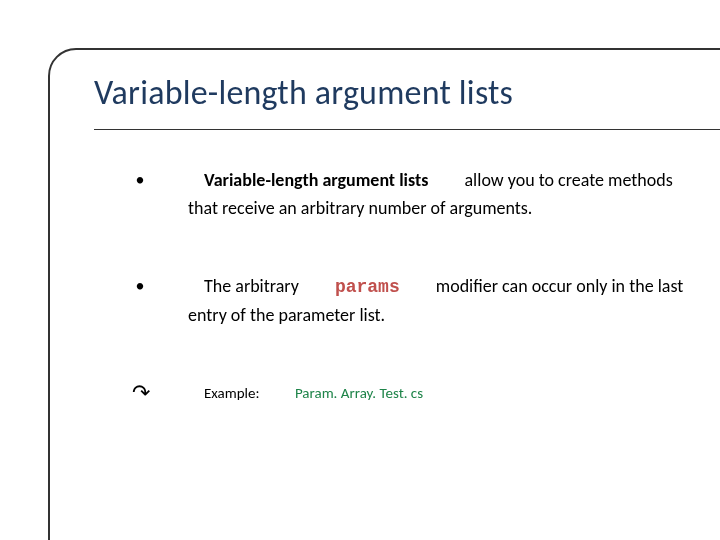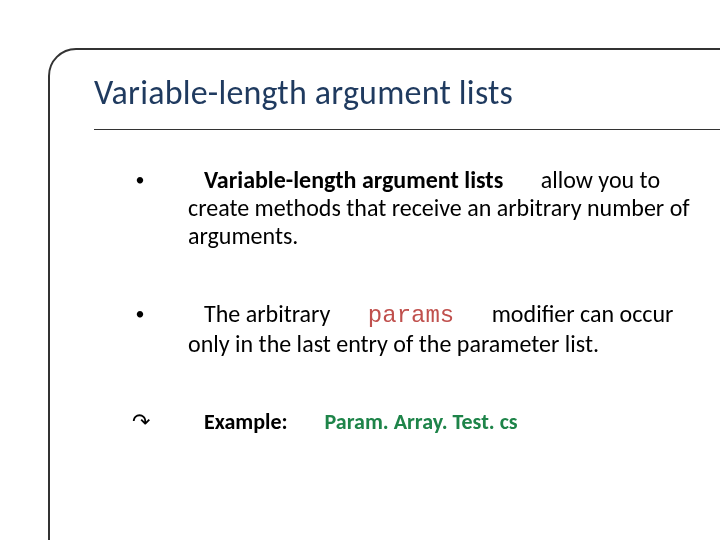--- a/index.html
+++ b/index.html
@@ -45,54 +45,53 @@
     }
     .bullet-dot {
       width: 16px;
       flex-shrink: 0;
       font-size: 18px;
       line-height: 28px;
       color: #000;
       text-align: center;
     }
     .bullet-text {
-      font-size: 24px;
+      font-size: 18px;
       line-height: 28px;
       color: #000;
       padding-left: 8px;
     }
     .bold {
       font-weight: 700;
     }
     .code-red {
       font-family: Consolas, "Courier New", monospace;
-      font-weight: 400;
+      font-weight: 700;
       color: #c0504d;
       text-align: center;
     }
     .example-row {
       display: flex;
       align-items: flex-start;
       margin-top: 2px;
       padding-left: 0;
     }
     .cursive-icon {
       font-family: "Segoe Script", "Comic Sans MS", cursive;
       font-size: 22px;
       line-height: 28px;
       color: #000;
       flex-shrink: 0;
       padding-left: 0;
       width: 24px;
     }
     .example-text {
-      font-size: 22px;
+      font-size: 15px;
       line-height: 28px;
       color: #000;
-      font-weight: bold;
     }
     .link-green {
       color: #1e8449;
     }
   </style>
 </head>
 <body>
 
 <div class="slide">
 

